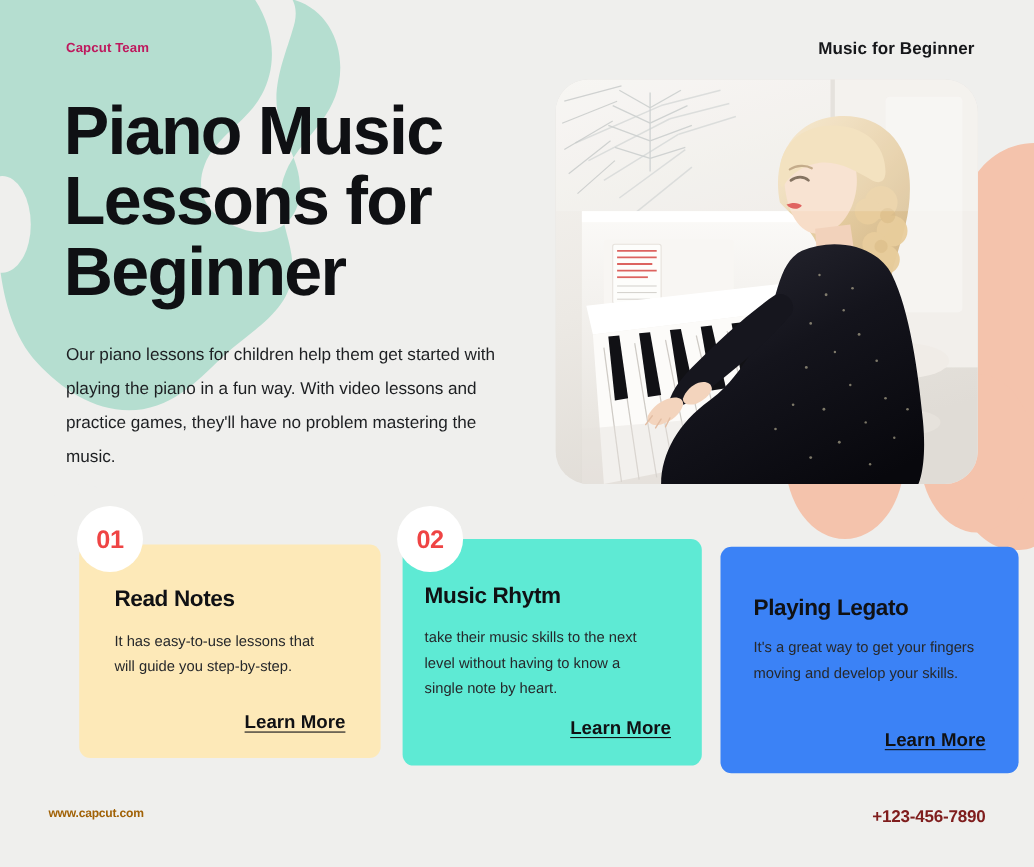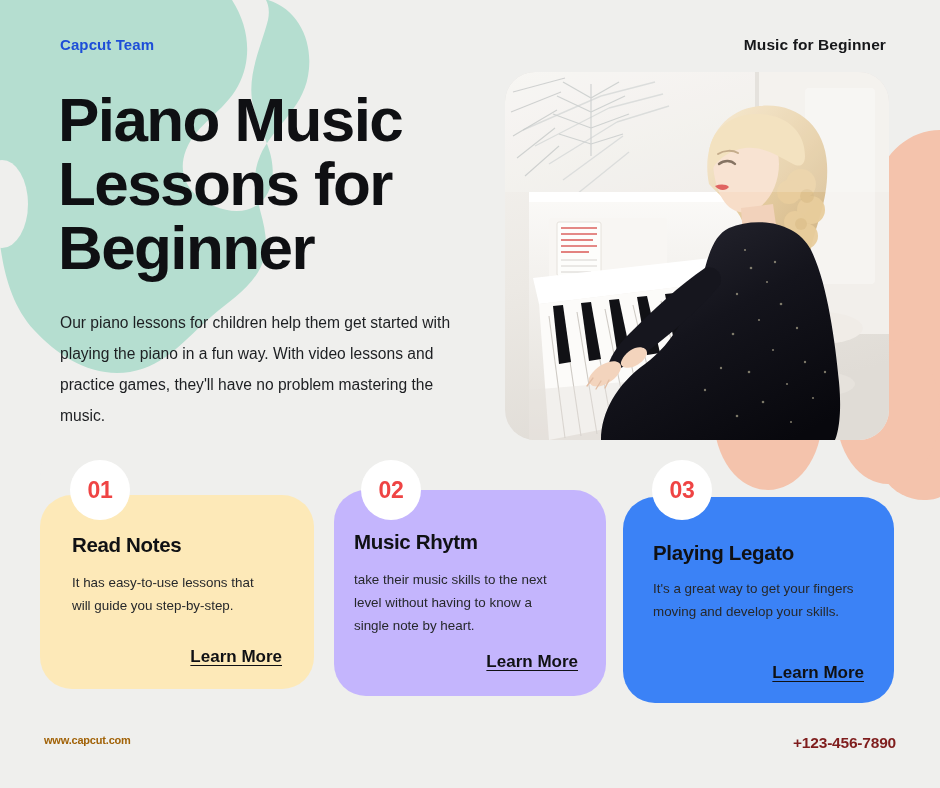--- a/index.html
+++ b/index.html
@@ -11,21 +11,21 @@
     position:relative;
     overflow:hidden;
   }
   #canvas { position:absolute; inset:0; width:940px; height:788px; }
   #deco-svg { position:absolute; left:0; top:0; width:940px; height:788px; z-index:0; }
 
   
   .header { position:absolute; top:0; left:0; width:940px; height:75px; z-index:6; }
   #brand-name {
     position:absolute; left:60px; top:36px;
-    font-size:15px; font-weight:700; color:#1d4ed8; letter-spacing:.1px;
+    font-size:12px; font-weight:700; color:#be185d; letter-spacing:.1px;
   }
   #tagline {
     position:absolute; right:54px; top:36px;
     font-size:15.5px; font-weight:700; color:#16171a; letter-spacing:.1px;
   }
 
   
   #headline {
     position:absolute; left:58px; top:88px; width:430px; z-index:5;
     font-size:62px; line-height:64px; font-weight:700;
@@ -39,21 +39,21 @@
   
   #photo-card {
     position:absolute; left:505px; top:72px; width:384px; height:368px;
     border-radius:30px; overflow:hidden; z-index:4;
     background:#e9e7e4;
   }
   #photo-svg { width:100%; height:100%; display:block; }
 
   
   .card {
-    position:absolute; z-index:5; border-radius:32px;
+    position:absolute; z-index:5; border-radius:10px;margin-left:32px;
   }
   .card-title {
     position:absolute; font-size:20.5px; font-weight:700;
     color:#101114; letter-spacing:-.35px;
   }
   .card-body {
     position:absolute; font-size:13.4px; line-height:23px;
     color:#26282b; font-weight:400;
   }
   .card-link {
@@ -67,21 +67,21 @@
     display:flex; align-items:center; justify-content:center;
     font-size:23px; font-weight:700; color:#ef4444; letter-spacing:-.4px;
   }
 
   #card-0 { left:40px;  top:495px; width:274px; height:194px; background:#fde9b8; }
   #card-0 .card-title { left:32px; top:38px; }
   #card-0 .card-body  { left:32px; top:76px; width:200px; }
   #card-0 .card-link  { right:32px; bottom:22px; }
   #badge-0 { left:70px; top:460px; }
 
-  #card-1 { left:334px; top:490px; width:272px; height:206px; background:#c4b5fd; }
+  #card-1 { left:334px; top:490px; width:272px; height:206px; background:#5eead4; }
   #card-1 .card-title { left:20px; top:40px; }
   #card-1 .card-body  { left:20px; top:78px; width:208px; }
   #card-1 .card-link  { right:28px; bottom:24px; }
   #badge-1 { left:361px; top:460px; }
 
   #card-2 { left:623px; top:497px; width:271px; height:206px; background:#3b82f6; }
   #card-2 .card-title { left:30px; top:44px; }
   #card-2 .card-body  { left:30px; top:80px; width:208px; }
   #card-2 .card-link  { right:30px; bottom:20px; }
   #badge-2 { left:652px; top:460px; }
@@ -360,18 +360,17 @@
     <div class="card-body">take their music skills to the next level without having to know a single note by heart.</div>
     <div class="card-link">Learn More</div>
   </div>
   <div class="badge" id="badge-1">02</div>
 
   <div class="card" id="card-2">
     <div class="card-title">Playing Legato</div>
     <div class="card-body">It's a great way to get your fingers moving and develop your skills.</div>
     <div class="card-link">Learn More</div>
   </div>
-  <div class="badge" id="badge-2">03</div>
 
   <div id="footer-site">www.capcut.com</div>
   <div id="footer-phone">+123-456-7890</div>
 
 </div>
 
 </body></html>

